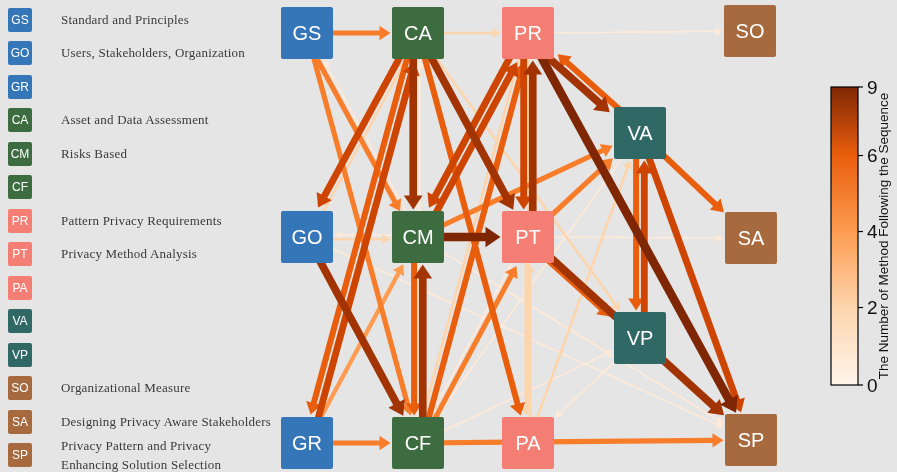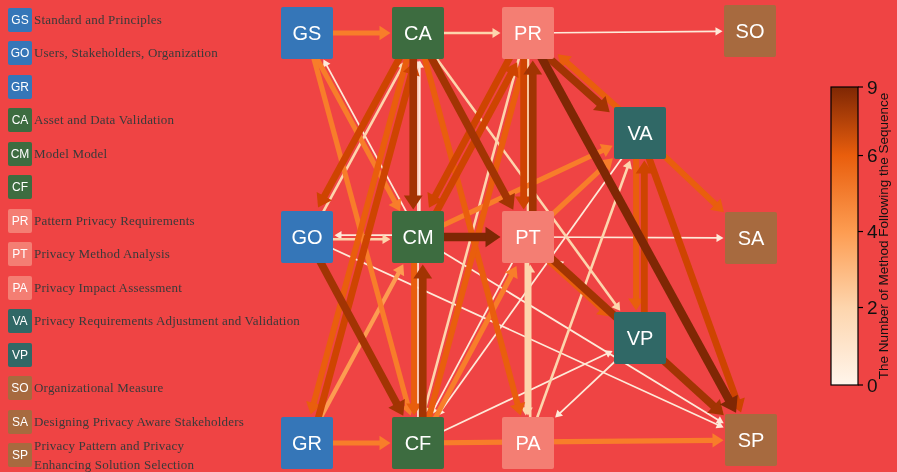--- a/index.html
+++ b/index.html
@@ -1,22 +1,22 @@
 <!DOCTYPE html>
 <html><head>
 <meta charset="utf-8">
 <style>
   html,body{margin:0;padding:0;background:#ffffff;}
-  .fig{position:relative;width:897px;height:472px;background:#ef4444;overflow:hidden;
+  .fig{position:relative;width:897px;height:472px;background:#e5e5e5;overflow:hidden;
        font-family:"Liberation Sans","DejaVu Sans",sans-serif;}
   .legend{position:absolute;left:8px;top:3px;z-index:2;}
   .li{display:flex;align-items:center;height:33.5px;}
   .sw{width:24px;height:24px;border-radius:2px;flex:0 0 24px;display:flex;align-items:center;
       justify-content:center;color:#fff;font:12px "Liberation Sans",sans-serif;}
-  .lb{margin-left:2px;font:13px "Liberation Serif","DejaVu Serif",serif;color:#3a3a3a;
+  .lb{margin-left:29px;font:13px "Liberation Serif","DejaVu Serif",serif;color:#3a3a3a;
       white-space:nowrap;letter-spacing:.2px;}
   .li:last-child .lb{white-space:normal;max-width:176px;line-height:1.5;}
   svg{position:absolute;left:0;top:0;z-index:1;}
   text{font-family:"Liberation Sans","DejaVu Sans",sans-serif;}
 </style>
 </head>
 <body>
 
 <div class="fig">
   <div class="legend">
@@ -29,50 +29,48 @@
     <span class="sw" style="background: rgb(53, 118, 184);">GO</span>
     <span class="lb">Users, Stakeholders, Organization</span>
   </div>
 
   <div class="li">
     <span class="sw" style="background: rgb(53, 118, 184);">GR</span>
   </div>
 
   <div class="li">
     <span class="sw" style="background: rgb(61, 108, 64);">CA</span>
-    <span class="lb">Asset and Data Validation</span>
+    <span class="lb">Asset and Data Assessment</span>
   </div>
 
   <div class="li">
     <span class="sw" style="background: rgb(61, 108, 64);">CM</span>
-    <span class="lb">Model Model</span>
+    <span class="lb">Risks Based</span>
   </div>
 
   <div class="li">
     <span class="sw" style="background: rgb(61, 108, 64);">CF</span>
   </div>
 
   <div class="li">
     <span class="sw" style="background: rgb(244, 126, 115);">PR</span>
     <span class="lb">Pattern Privacy Requirements</span>
   </div>
 
   <div class="li">
     <span class="sw" style="background: rgb(244, 126, 115);">PT</span>
     <span class="lb">Privacy Method Analysis</span>
   </div>
 
   <div class="li">
     <span class="sw" style="background: rgb(244, 126, 115);">PA</span>
-    <span class="lb">Privacy Impact Assessment</span>
   </div>
 
   <div class="li">
     <span class="sw" style="background: rgb(48, 104, 102);">VA</span>
-    <span class="lb">Privacy Requirements Adjustment and Validation</span>
   </div>
 
   <div class="li">
     <span class="sw" style="background: rgb(48, 104, 102);">VP</span>
   </div>
 
   <div class="li">
     <span class="sw" style="background: rgb(167, 106, 63);">SO</span>
     <span class="lb">Organizational Measure</span>
   </div>

